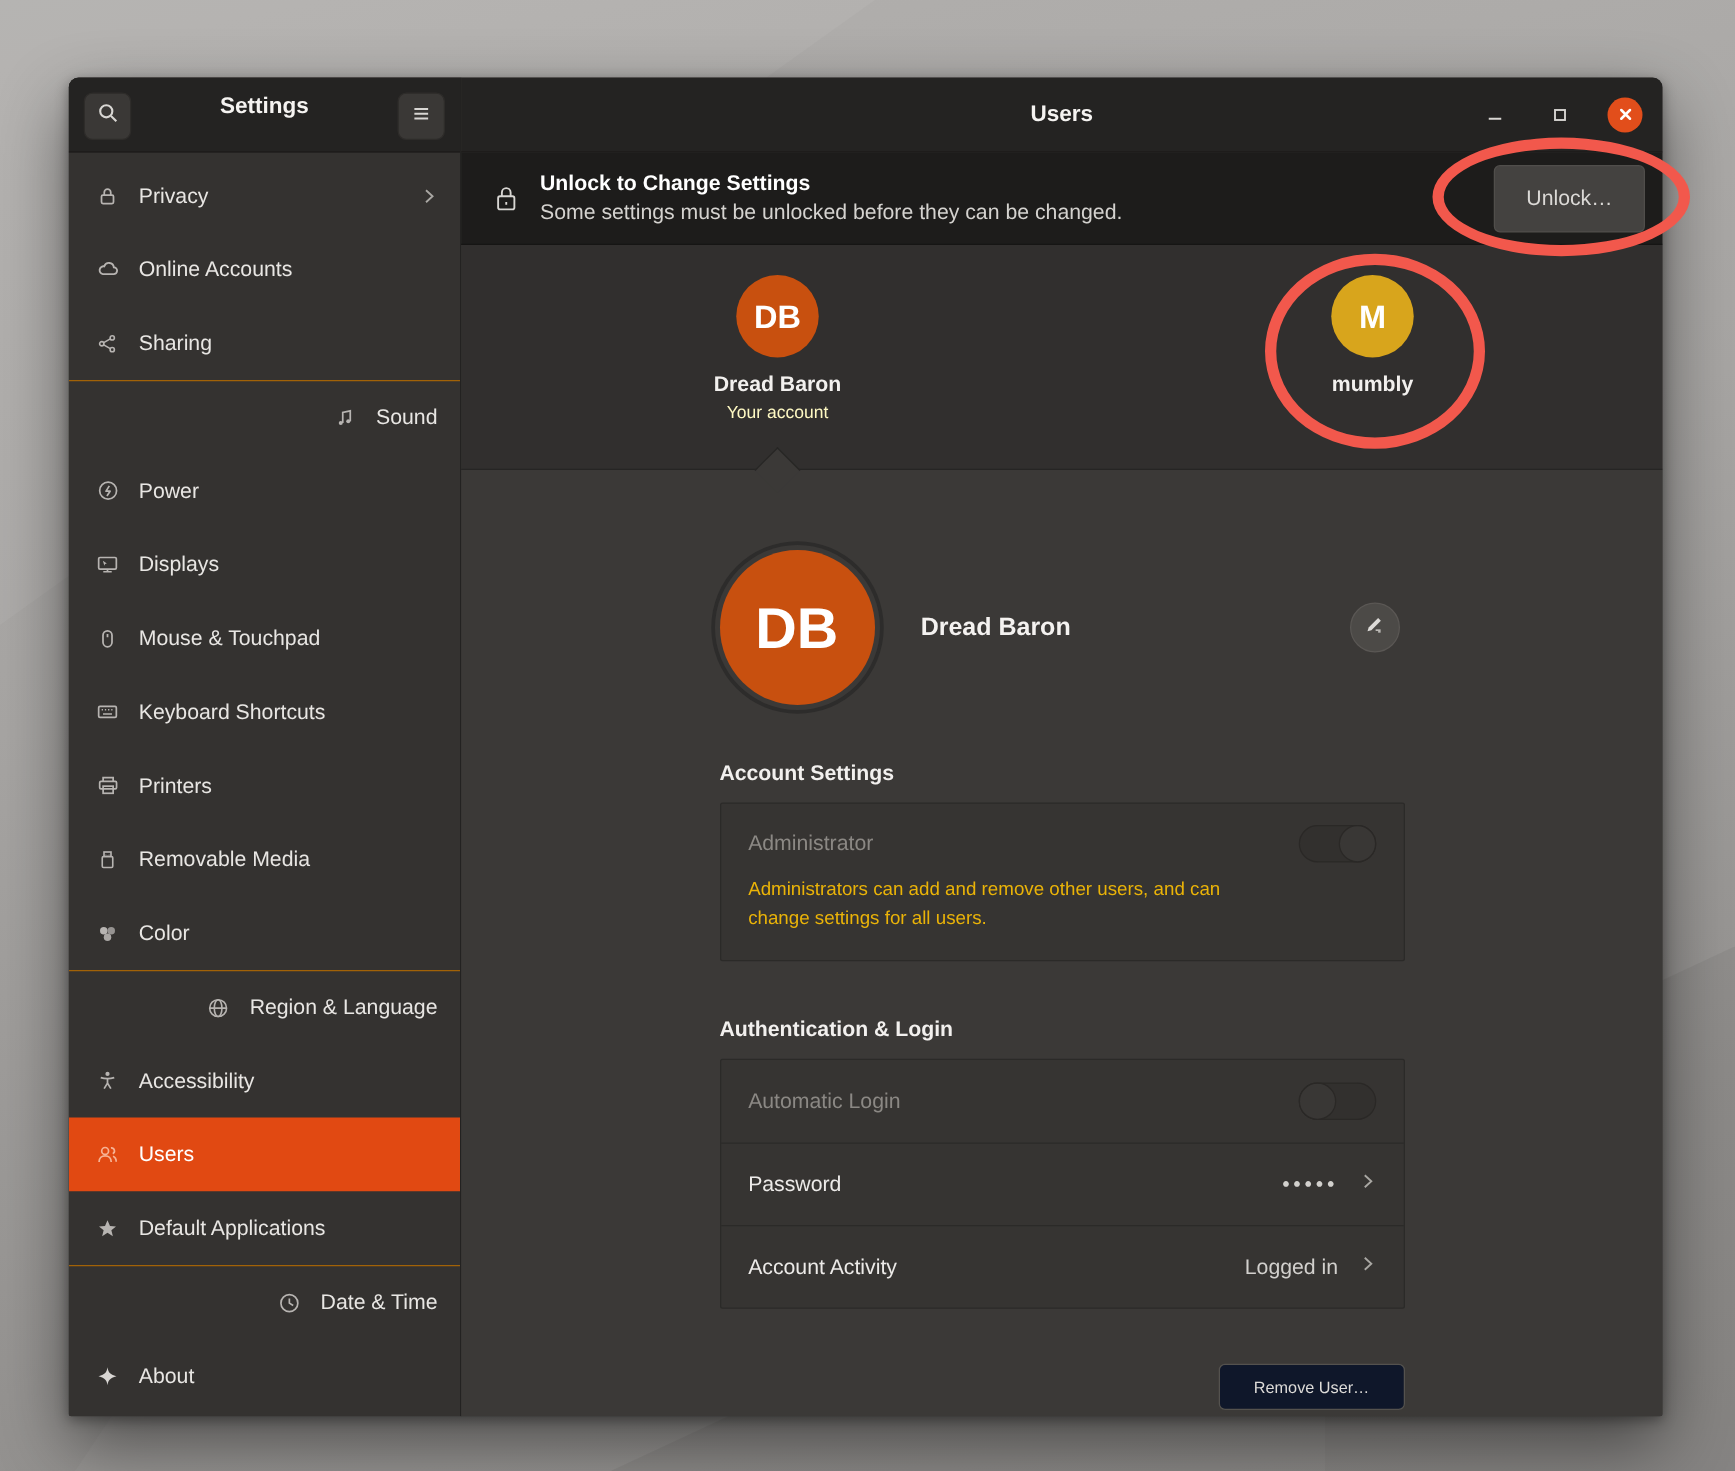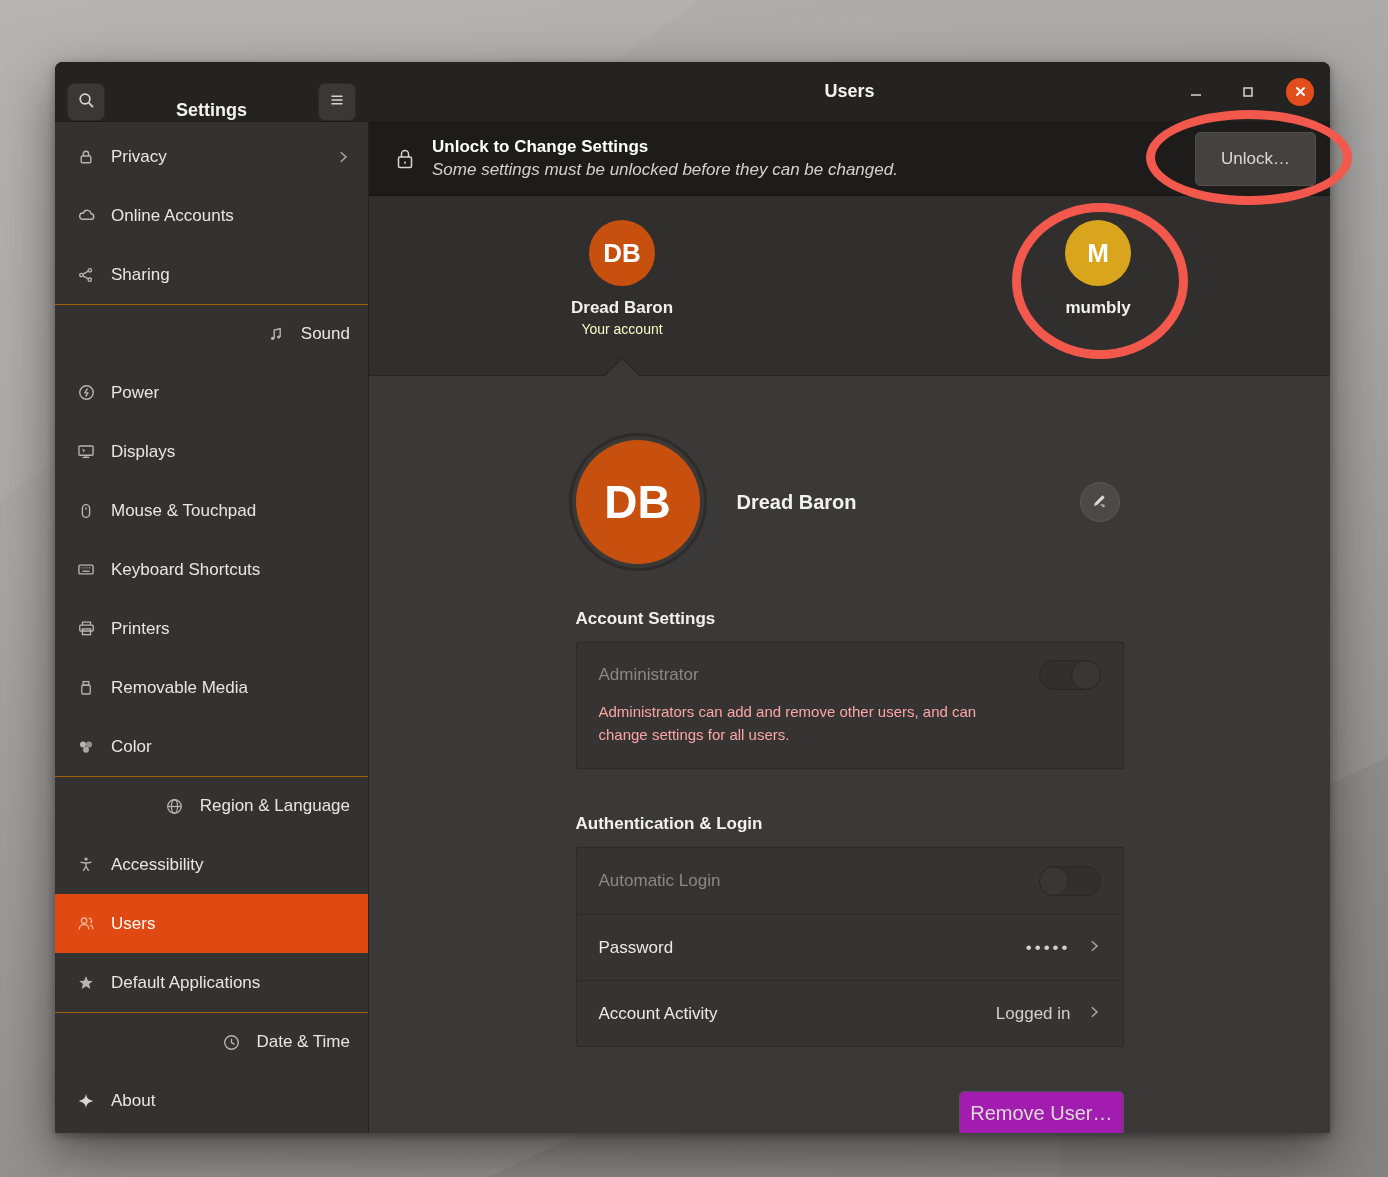--- a/index.html
+++ b/index.html
@@ -24,21 +24,21 @@
     display:flex; border-radius:8px 8px 2px 2px;
     box-shadow:0 22px 55px rgba(0,0,0,.48), 0 3px 10px rgba(0,0,0,.35);
     background:#3b3937; overflow:hidden;
     color:#e8e6e3;
   }
 
   
   .sidebar { width:314px; flex:none; background:#343230; border-right:1px solid #232221;
              display:flex; flex-direction:column; }
   .sb-header { height:60px; flex:none; background:#242322; border-bottom:1px solid #1c1b1a;
-               position:relative; display:flex; align-items:flex-end; padding:0 12px; }
+               position:relative; display:flex; align-items:flex-start; padding:12px 12px; }
   .hdr-btn { width:38px; height:38px; border-radius:7px; background:#3a3836; border:1px solid #2e2c2a;
              display:flex; align-items:center; justify-content:center; cursor:pointer; }
   .hdr-btn:last-child { margin-left:auto; }
   .sb-title { position:absolute; left:0; right:0; text-align:center; font-weight:bold;
               font-size:18px; color:#f5f3f1; pointer-events:none; }
   .sb-nav { flex:1; padding-top:5px; overflow:hidden; }
   .sb-item { height:59px; display:flex; align-items:center; padding:0 18px 0 21px; cursor:pointer; }
   .sb-item.divided { border-top:1px solid #a16207;justify-content:flex-end; }
   .sb-icon { width:20px; height:20px; flex:none; display:flex; align-items:center; justify-content:center; }
   .sb-icon svg { display:block; }
@@ -58,21 +58,21 @@
   .tb-ctl { width:28px; height:28px; display:flex; align-items:center; justify-content:center; cursor:pointer; }
   .tb-close { background:var(--close,#e24e1b); border-radius:50%; }
   .tb-close svg { display:block; }
 
   
   .banner { height:74px; flex:none; background:#1d1c1b; border-bottom:1px solid #161514;
             display:flex; align-items:center; padding:0 14px 0 26px; }
   .banner-lock { flex:none; margin-right:17px; display:flex; }
   .banner-text { flex:1; min-width:0; }
   .banner-title { font-size:17px; font-weight:bold; color:#ffffff; line-height:1.3; }
-  .banner-sub { font-size:17px; color:#d4d2cf; line-height:1.3;font-style:italic; }
+  .banner-sub { font-size:17px; color:#d4d2cf; line-height:1.3; }
   .unlock-btn { flex:none; background:#444240; border:1px solid #504e4b; border-radius:5px;
                 color:#dbd9d6; font-size:17px; font-family:inherit; padding:16px 25px; cursor:pointer; }
 
   
   .carousel { height:180px; flex:none; background:#312f2e; border-bottom:1px solid #262524; position:relative; }
   .c-user { position:absolute; top:24px; width:200px; margin-left:-100px; text-align:center; cursor:pointer; }
   .c-user:nth-child(1) { left:253px; }
   .c-user:nth-child(2) { left:729px; }
   .c-avatar { width:66px; height:66px; border-radius:50%; margin:0 auto;
               display:flex; align-items:center; justify-content:center;
@@ -95,38 +95,38 @@
   .edit-btn { margin-left:auto; margin-right:4px; width:40px; height:40px; border-radius:50%;
               background:#4c4a47; border:1px solid #5a5754; display:flex; align-items:center;
               justify-content:center; cursor:pointer; }
 
   .section-h { margin:45px 0 13px; font-size:17px; font-weight:bold; color:#f2f0ee; }
   .card { background:#363432; border:1px solid #2b2a28; border-radius:2px; }
   .card-pad { padding:17px 22px 22px; }
   .row-line { display:flex; align-items:center; }
   .lbl-dim { font-size:17px; color:#8b8884; }
   .lbl { font-size:17px; color:#eceae8; }
-  .desc { margin-top:11px; font-size:15px; line-height:1.5; color:#fca5a5; max-width:430px; }
+  .desc { margin-top:11px; font-size:15px; line-height:1.5; color:#eab308; max-width:430px; }
 
   .toggle { position:relative; width:62px; height:30px; border-radius:16px; margin-left:auto;
             background:#32302e; border:1px solid #2a2826; flex:none; cursor:pointer; }
   .toggle .knob { position:absolute; top:-1px; width:30px; height:30px; border-radius:50%;
                   background:#393735; border:1px solid #2a2826; }
   .toggle.on .knob { right:-1px; }
   .toggle.off .knob { left:-1px; }
 
   .auth-row { height:66px; display:flex; align-items:center; padding:0 22px; cursor:pointer; }
   .auth-row + .auth-row { border-top:1px solid #2b2a28; }
   .row-right { margin-left:auto; display:flex; align-items:center; gap:16px; }
   .dots { font-size:17px; letter-spacing:3px; color:#d2d0cd; }
   .value { font-size:17px; color:#d2d0cd; }
 
   .remove-row { display:flex; justify-content:flex-end; margin-top:44px; }
-  .remove-btn { background:#a21caf; border:1px solid #54524e; border-radius:5px;
-                color:#dddbd8; font-size:20px; font-family:inherit; padding:10px 10px; cursor:pointer; }
+  .remove-btn { background:#0f172a; border:1px solid #54524e; border-radius:5px;
+                color:#dddbd8; font-size:13px; font-family:inherit; padding:10px 27px; cursor:pointer; }
 
   
   .annot { position:absolute; border:9px solid var(--annot,#f2584c); border-radius:50%;
            pointer-events:none; z-index:60; }
   .annot-unlock { left:1146px; top:110px; width:206px; height:95px; }
   .annot-mumbly { left:1012px; top:203px; width:176px; height:156px; }
 </style>
 </head>
 <body>
 

